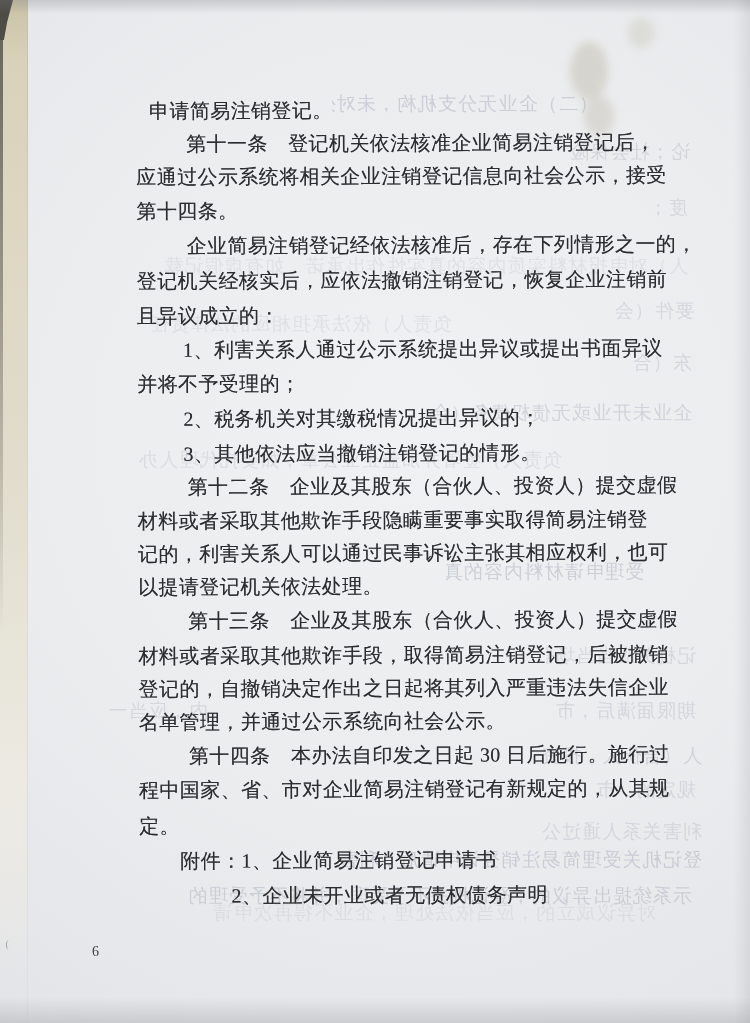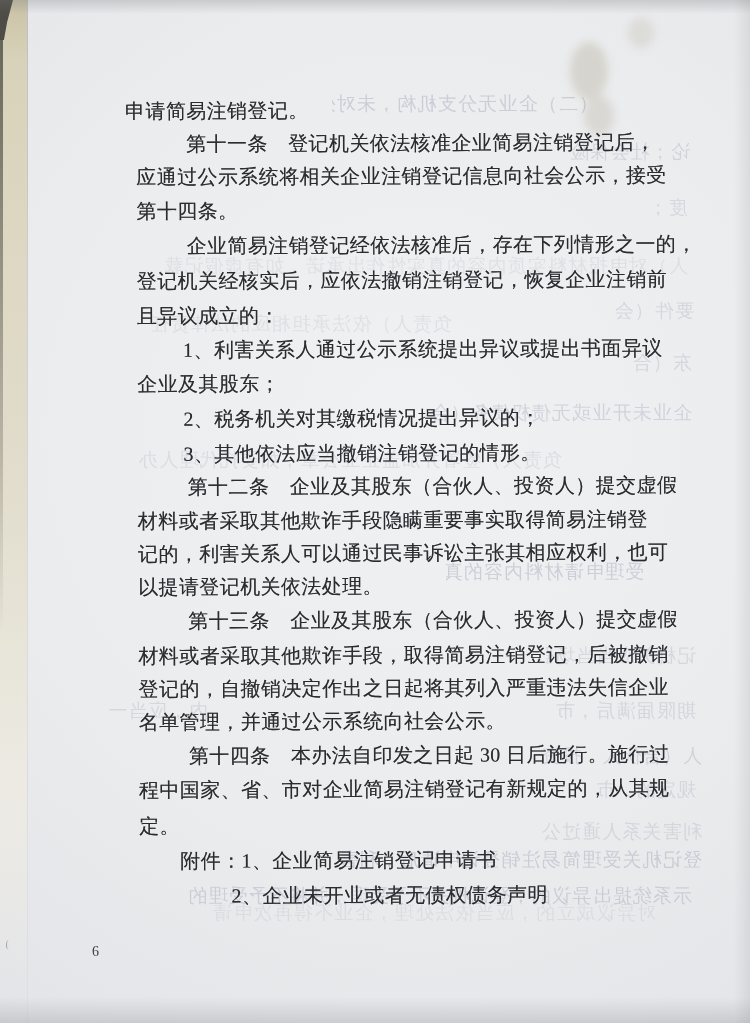--- a/index.html
+++ b/index.html
@@ -110,29 +110,29 @@
     <div class="bl" style="top:699px;left:556px;width:140px;opacity:.22">期限届满后，市</div>
     <div class="bl" style="top:744px;left:542px;width:160px;opacity:.24">人（合伙人，投资</div>
     <div class="bl" style="top:778px;left:588px;width:108px;opacity:.20">规定的，市</div>
     <div class="bl" style="top:820px;left:542px;width:160px;opacity:.20">利害关系人通过公</div>
     <div class="bl" style="top:848px;left:342px;width:360px;opacity:.30">登记机关受理简易注销登记申请后，利害关系</div>
     <div class="bl" style="top:884px;left:96px;width:596px;opacity:.28">示系统提出异议的，登记机关不予受理，并将不予受理的</div>
     <div class="bl" style="top:901px;left:96px;width:560px;opacity:.12">对异议成立的，应当依法处理，企业不得再次申请</div>
   </div>
 
   <div class="text-layer">
-    <div class="ln" style="top:98px;left:125px">申请简易注销登记。</div>
+    <div class="ln" style="top:98px;left:149px">申请简易注销登记。</div>
     <div class="ln" style="top:131px;left:186px">第十一条　登记机关依法核准企业简易注销登记后，</div>
     <div class="ln" style="top:164px;left:136px">应通过公示系统将相关企业注销登记信息向社会公示，接受</div>
     <div class="ln" style="top:198px;left:136px">第十四条。</div>
     <div class="ln" style="top:233px;left:186px">企业简易注销登记经依法核准后，存在下列情形之一的，</div>
     <div class="ln" style="top:268px;left:136px">登记机关经核实后，应依法撤销注销登记，恢复企业注销前</div>
     <div class="ln" style="top:303px;left:136px">且异议成立的：</div>
     <div class="ln" style="top:337px;left:182px">1、利害关系人通过公示系统提出异议或提出书面异议</div>
-    <div class="ln" style="top:371px;left:136px">企业及其股东；</div>
+    <div class="ln" style="top:371px;left:136px">并将不予受理的；</div>
     <div class="ln" style="top:406px;left:182px">2、税务机关对其缴税情况提出异议的；</div>
     <div class="ln" style="top:441px;left:182px">3、其他依法应当撤销注销登记的情形。</div>
     <div class="ln" style="top:474px;left:186px">第十二条　企业及其股东（合伙人、投资人）提交虚假</div>
     <div class="ln" style="top:508px;left:136px">材料或者采取其他欺诈手段隐瞒重要事实取得简易注销登</div>
     <div class="ln" style="top:541px;left:136px">记的，利害关系人可以通过民事诉讼主张其相应权利，也可</div>
     <div class="ln" style="top:574px;left:136px">以提请登记机关依法处理。</div>
     <div class="ln" style="top:608px;left:186px">第十三条　企业及其股东（合伙人、投资人）提交虚假</div>
     <div class="ln" style="top:643px;left:136px">材料或者采取其他欺诈手段，取得简易注销登记，后被撤销</div>
     <div class="ln" style="top:676px;left:136px">登记的，自撤销决定作出之日起将其列入严重违法失信企业</div>
     <div class="ln" style="top:709px;left:136px">名单管理，并通过公示系统向社会公示。</div>

